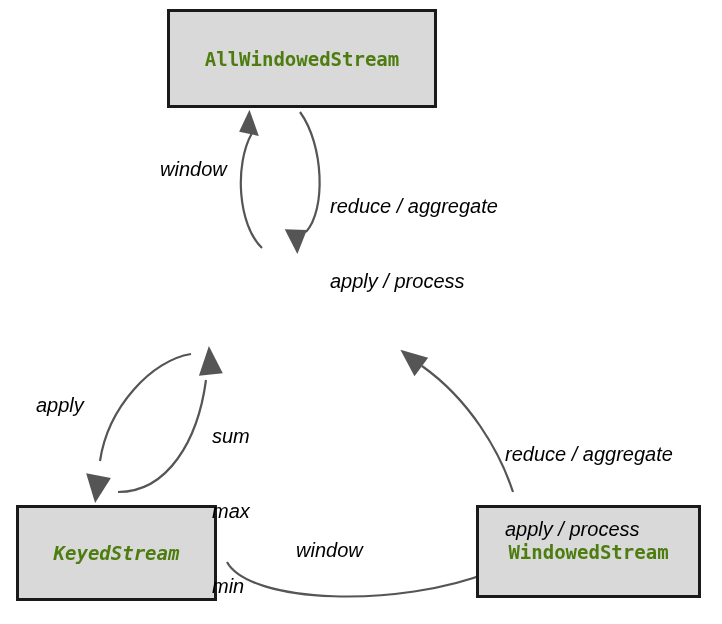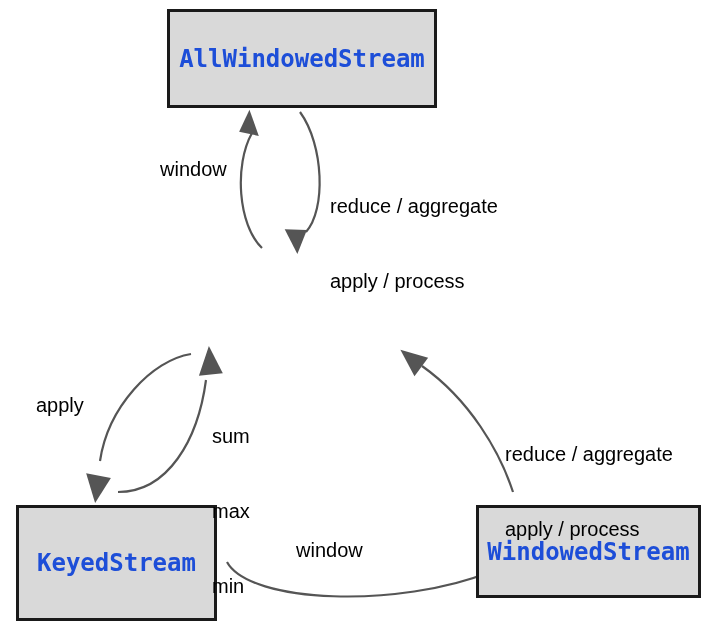--- a/index.html
+++ b/index.html
@@ -20,28 +20,28 @@
     box-sizing: border-box;
     background: #d9d9d9;
     border: 3px solid #1a1a1a;
     display: flex;
     align-items: center;
     justify-content: center;
   }
   .node-label {
     font-family: "DejaVu Sans Mono", "Liberation Mono", monospace;
     font-weight: bold;
-    font-size: 24px;
-    color: #1d4ed8;
+    font-size: 19px;
+    color: #4d7c0f;
     letter-spacing: 0px;
     white-space: nowrap;
   }
   #node-allwindowedstream { left: 167px; top: 9px;  width: 270px; height: 99px; }
   #node-datastream       { left: 201px; top: 252px; width: 201px; height: 91px; }
-  #node-keyedstream      { left: 16px;  top: 505px; width: 201px; height: 116px; }
+  #node-keyedstream      { left: 16px;  top: 505px; width: 201px; height: 96px; font-style: italic; }
   #node-windowedstream   { left: 476px; top: 505px; width: 225px; height: 93px; }
 
   svg#edges {
     position: absolute;
     left: 0;
     top: 0;
     width: 722px;
     height: 624px;
     pointer-events: none;
   }
@@ -55,20 +55,21 @@
     stroke: none;
   }
 
   .edge-label {
     position: absolute;
     font-family: "Liberation Sans", sans-serif;
     font-size: 20px;
     color: #000000;
     line-height: 25px;
     white-space: pre;
+    font-style: italic;
   }
   #label-window-top   { left: 160px; top: 157px; }
   #label-reduce-top   { left: 330px; top: 144px; }
   #label-keyby        { left: 36px;  top: 393px; }
   #label-aggs         { left: 212px; top: 374px; }
   #label-reduce-right { left: 505px; top: 392px; }
   #label-window-bot   { left: 296px; top: 538px; }
 </style>
 </head>
 <body>

